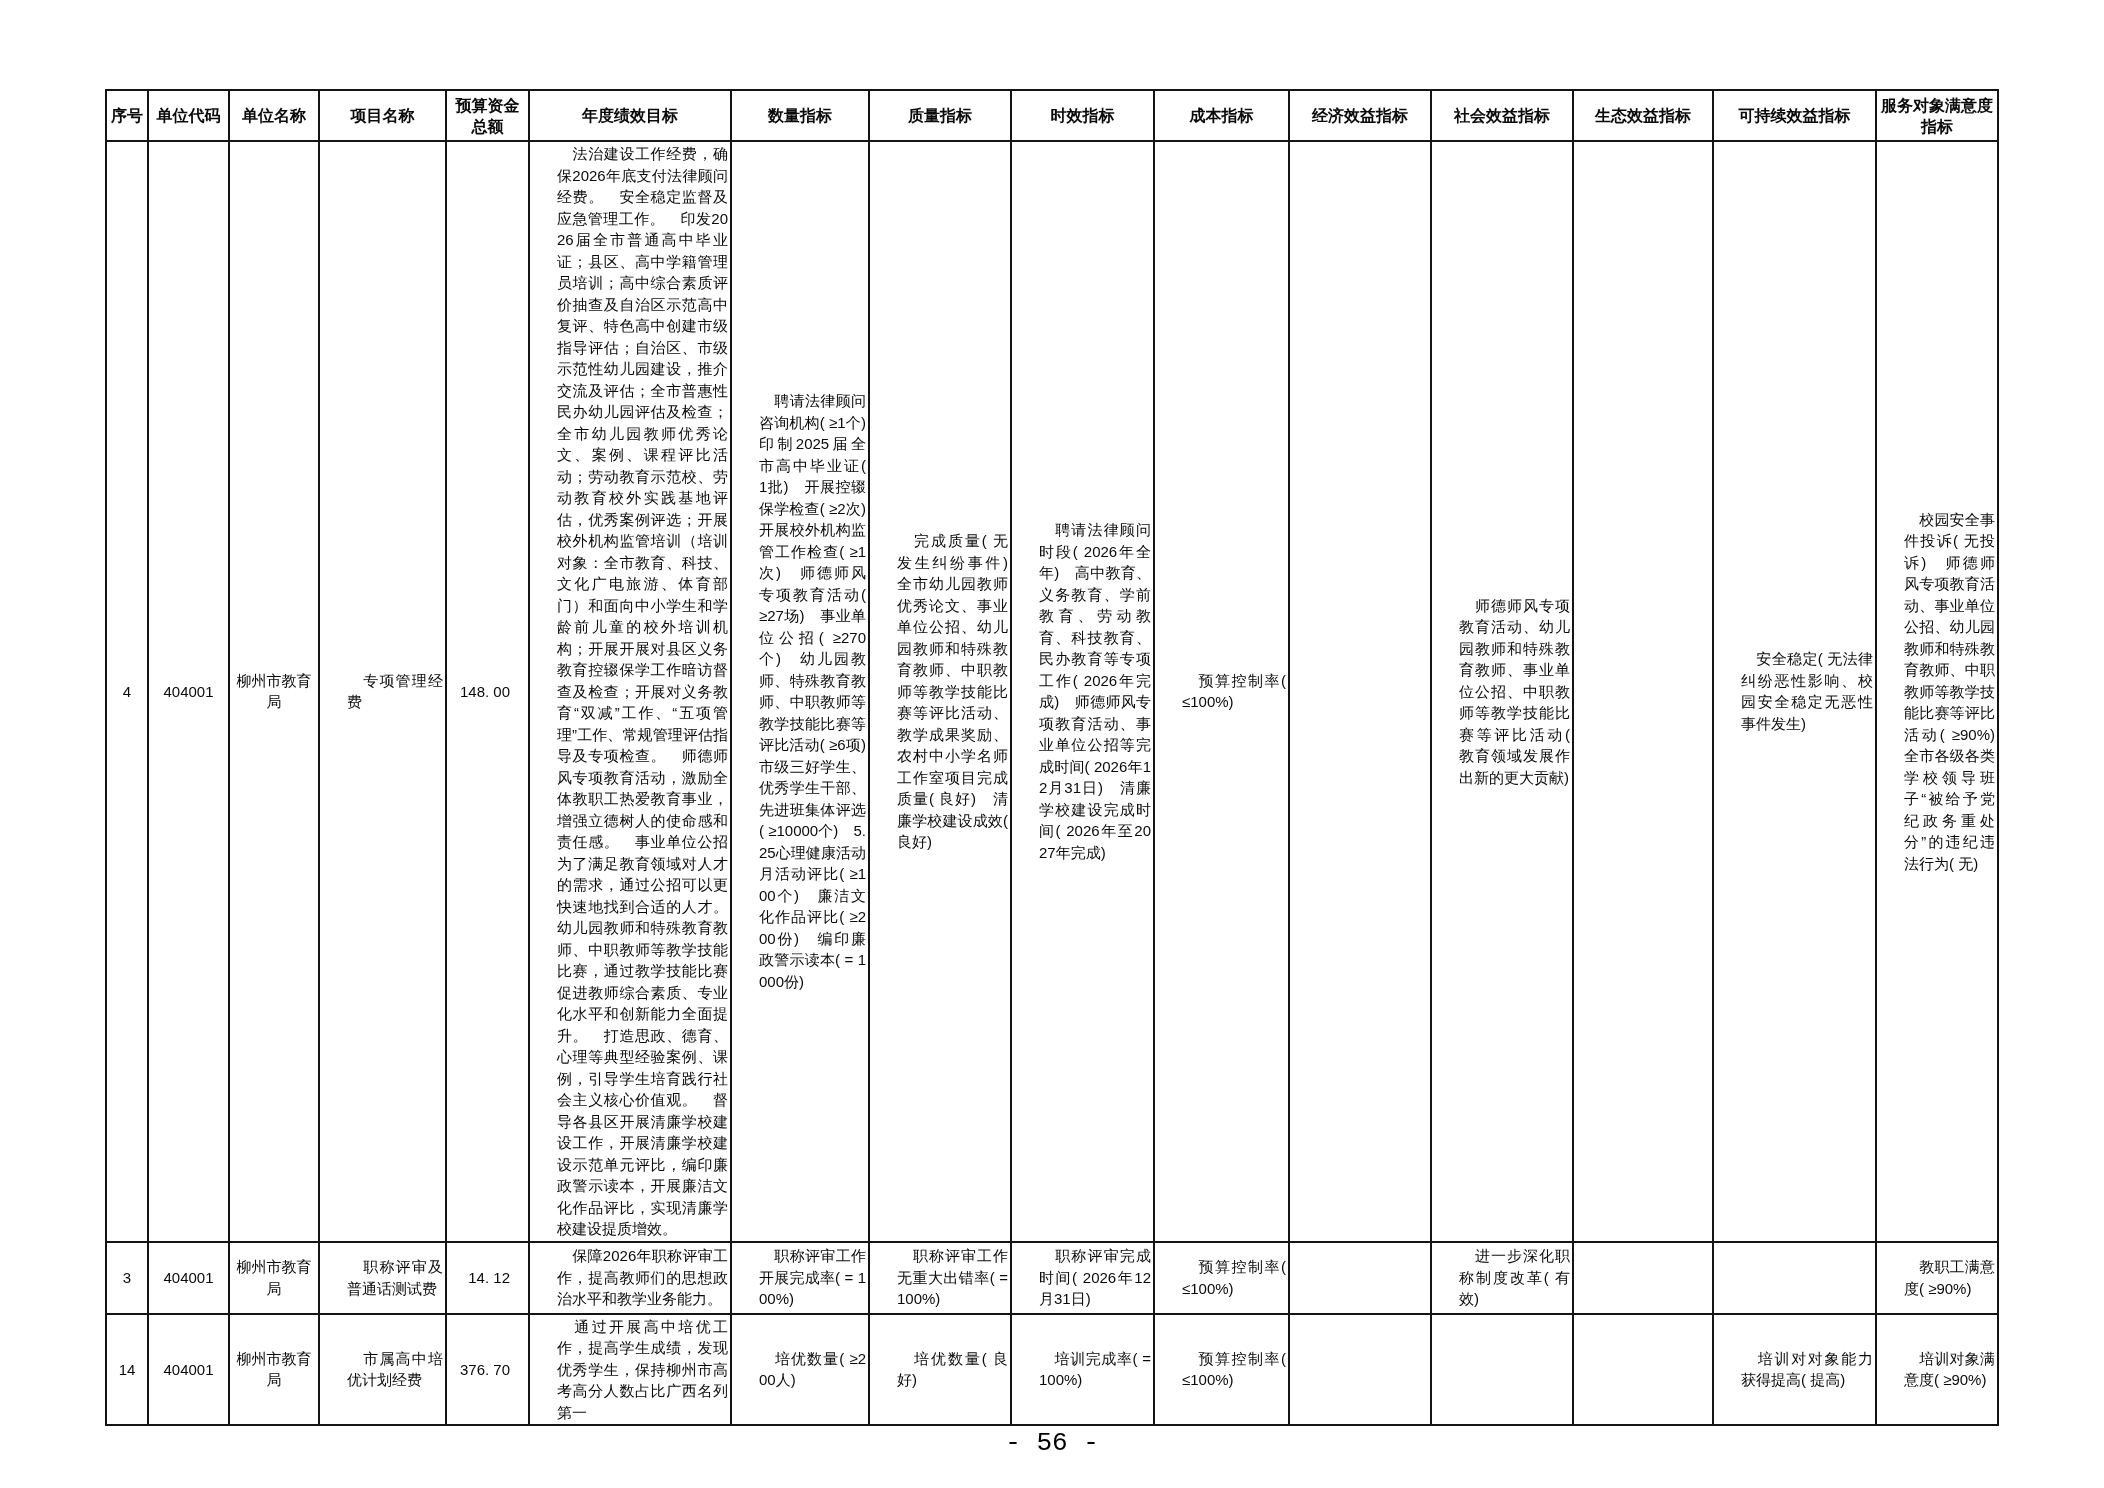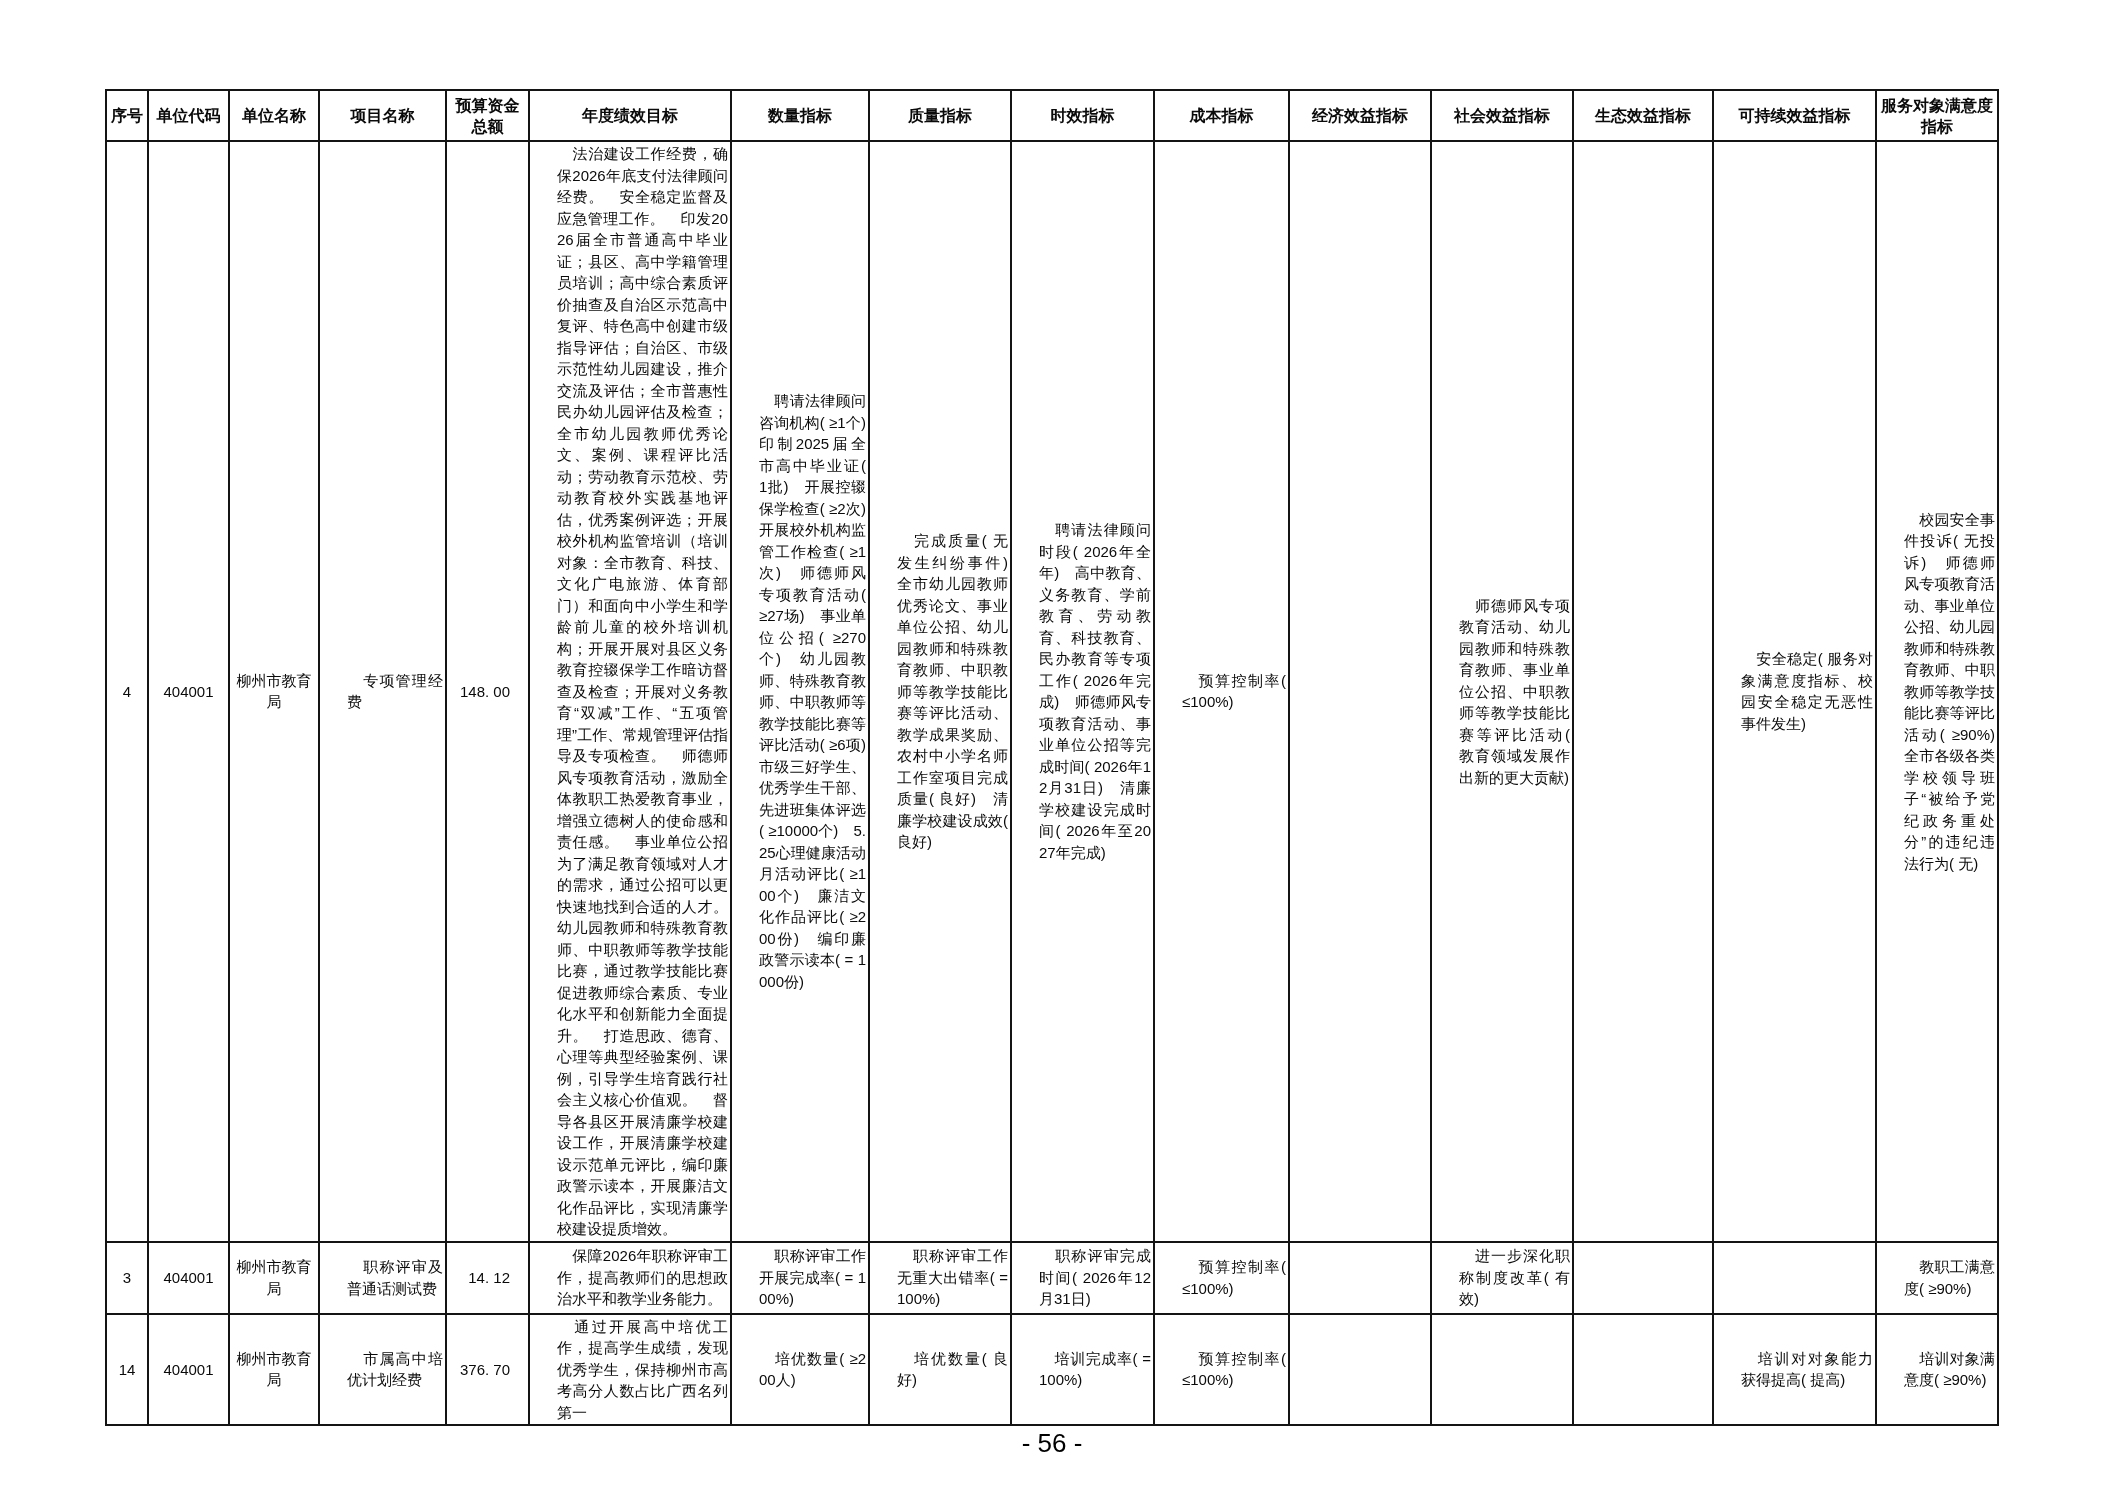--- a/index.html
+++ b/index.html
@@ -21,21 +21,21 @@
   }
   td.just{text-align:justify;padding-left:27px;}
   td.ctr{text-align:center;}
   td.num{text-align:right;padding-right:18px;white-space:nowrap;}
   tr.hdr{height:51px;}
   tr.r12{height:1026px;}
   tr.r13{height:72px;}
   tr.r14{height:94px;}
   .pageno{
     position:absolute;left:0;right:0;top:1428px;text-align:center;
-    font-family:Liberation Sans, sans-serif;font-size:26px;color:#000;
+    font-family:Liberation Mono, monospace;font-size:26px;color:#000;
   }
 </style>
 </head>
 <body>
 
 <table class="perf">
   <colgroup>
     <col style="width:42px">
       <col style="width:81px">
       <col style="width:90px">
@@ -79,21 +79,21 @@
       <td class="just">　专项管理经费</td>
       <td class="num">148. 00</td>
       <td class="just">　法治建设工作经费，确保2026年底支付法律顾问经费。　安全稳定监督及应急管理工作。　印发2026届全市普通高中毕业证；县区、高中学籍管理员培训；高中综合素质评价抽查及自治区示范高中复评、特色高中创建市级指导评估；自治区、市级示范性幼儿园建设，推介交流及评估；全市普惠性民办幼儿园评估及检查；全市幼儿园教师优秀论文、案例、课程评比活动；劳动教育示范校、劳动教育校外实践基地评估，优秀案例评选；开展校外机构监管培训（培训对象：全市教育、科技、文化广电旅游、体育部门）和面向中小学生和学龄前儿童的校外培训机构；开展开展对县区义务教育控辍保学工作暗访督查及检查；开展对义务教育“双减”工作、“五项管理”工作、常规管理评估指导及专项检查。　师德师风专项教育活动，激励全体教职工热爱教育事业，增强立德树人的使命感和责任感。　事业单位公招为了满足教育领域对人才的需求，通过公招可以更快速地找到合适的人才。　幼儿园教师和特殊教育教师、中职教师等教学技能比赛，通过教学技能比赛促进教师综合素质、专业化水平和创新能力全面提升。　打造思政、德育、心理等典型经验案例、课例，引导学生培育践行社会主义核心价值观。　督导各县区开展清廉学校建设工作，开展清廉学校建设示范单元评比，编印廉政警示读本，开展廉洁文化作品评比，实现清廉学校建设提质增效。</td>
       <td class="just">　聘请法律顾问咨询机构( ≥1个)　印制2025届全市高中毕业证( 1批)　开展控辍保学检查( ≥2次)　开展校外机构监管工作检查( ≥1次)　师德师风专项教育活动( ≥27场)　事业单位公招( ≥270个)　幼儿园教师、特殊教育教师、中职教师等教学技能比赛等评比活动( ≥6项)　市级三好学生、优秀学生干部、先进班集体评选( ≥10000个)　5.25心理健康活动月活动评比( ≥100个)　廉洁文化作品评比( ≥200份)　编印廉政警示读本( = 1000份)</td>
       <td class="just">　完成质量( 无发生纠纷事件)　全市幼儿园教师优秀论文、事业单位公招、幼儿园教师和特殊教育教师、中职教师等教学技能比赛等评比活动、教学成果奖励、农村中小学名师工作室项目完成质量( 良好)　清廉学校建设成效( 良好)</td>
       <td class="just">　聘请法律顾问时段( 2026年全年)　高中教育、义务教育、学前教育、劳动教育、科技教育、民办教育等专项工作( 2026年完成)　师德师风专项教育活动、事业单位公招等完成时间( 2026年12月31日)　清廉学校建设完成时间( 2026年至2027年完成)</td>
       <td class="just">　预算控制率( ≤100%)</td>
       <td class="just"></td>
       <td class="just">　师德师风专项教育活动、幼儿园教师和特殊教育教师、事业单位公招、中职教师等教学技能比赛等评比活动( 教育领域发展作出新的更大贡献)</td>
       <td class="just"></td>
-      <td class="just">　安全稳定( 服务对象满意度指标、校园安全稳定无恶性事件发生)</td>
+      <td class="just">　安全稳定( 无法律纠纷恶性影响、校园安全稳定无恶性事件发生)</td>
       <td class="just">　校园安全事件投诉( 无投诉)　师德师风专项教育活动、事业单位公招、幼儿园教师和特殊教育教师、中职教师等教学技能比赛等评比活动( ≥90%)　全市各级各类学校领导班子“被给予党纪政务重处分”的违纪违法行为( 无)</td>
     </tr>
     <tr class="r13">
       <td class="ctr">3</td>
       <td class="ctr">404001</td>
       <td class="ctr">柳州市教育局</td>
       <td class="just">　职称评审及普通话测试费</td>
       <td class="num">14. 12</td>
       <td class="just">　保障2026年职称评审工作，提高教师们的思想政治水平和教学业务能力。</td>
       <td class="just">　职称评审工作开展完成率( = 100%)</td>

